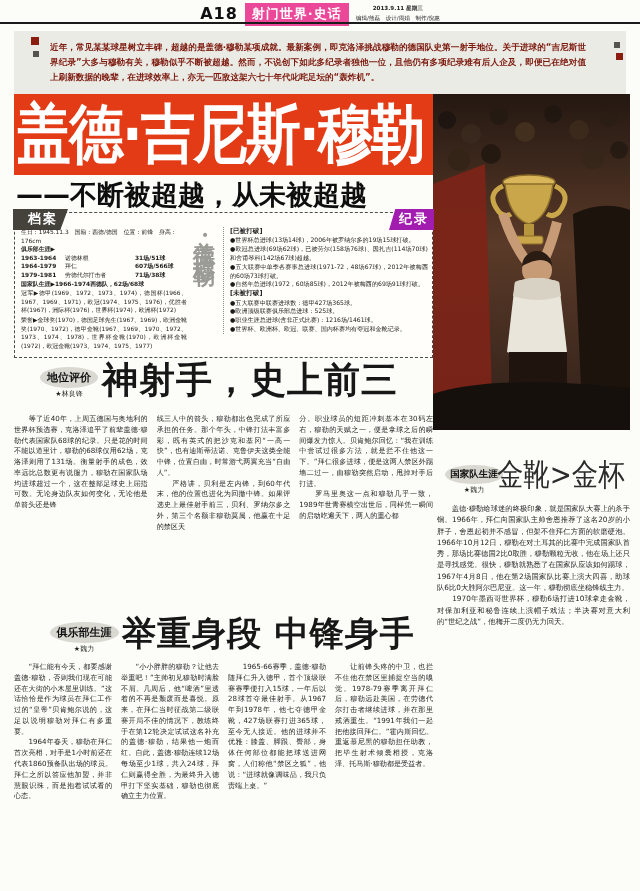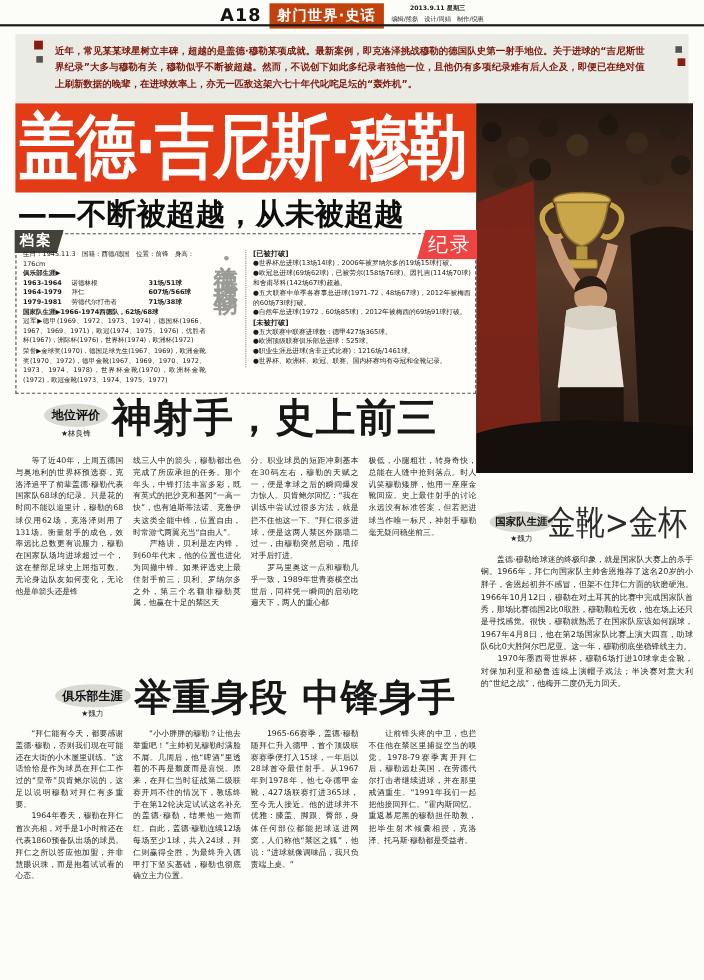--- a/index.html
+++ b/index.html
@@ -2,21 +2,21 @@
 <html><head>
 <meta charset="utf-8">
 <style>
   html,body { margin:0; padding:0; background:#888; }
   .page { position:relative; width:640px; height:891px; background:#fcfcf9; overflow:hidden;
           font-family:"DejaVu Sans","Liberation Sans",sans-serif; }
 
   
   .masthead { position:absolute; top:3px; left:0; width:100%; display:flex; justify-content:center; align-items:flex-start; gap:7px;text-align:center; }
   .pagenum { font-size:16px; font-weight:800; color:#111; letter-spacing:1px; padding-top:1px; }
-  .section-badge { background:#c2410c; color:#fff; font-size:13px; font-weight:800; padding:2px 7px 3px; letter-spacing:1px; }
+  .section-badge { background:#ec4899; color:#fff; font-size:13px; font-weight:800; padding:2px 7px 3px; letter-spacing:1px; }
   .dateblock { font-size:5.6px; color:#222; line-height:1.7; padding-top:1px; }
   .dateblock .d1 { font-weight:700; }
   .top-rule { position:absolute; top:22px; left:0; width:640px; height:2px; background:#1b1b1b; }
 
   
   .intro { position:absolute; top:31px; left:14px; width:612px; box-sizing:border-box; background:#ebebe6; padding:9px 40px 9px 36px; }
   .intro-text { color:#7c180c; font-size:8.6px; font-weight:700; line-height:1.74; text-align:justify; }
   .sq { position:absolute; }
   .sq1 { left:31px; top:37px; width:8px; height:8px; background:#8a1d10; }
   .sq2 { left:33px; top:51px; width:6px; height:6px; background:#55544e; }
@@ -31,22 +31,22 @@
 
   
   .photo { position:absolute; left:433px; top:94px; width:197px; height:336px; background:#2a1b13; }
   .photo svg { display:block; }
   .photo-caption { position:absolute; left:433px; top:434px; width:197px; font-size:7.6px; font-weight:700;
                    line-height:1.55; color:#101010; text-align:justify; }
 
   
   .bio { position:absolute; left:14px; top:212px; width:419px; height:146px; border:1.5px dashed #4c4c48; box-sizing:border-box; background:#fffefa; }
   .tab-l { position:absolute; top:-4px; left:-2px; background:#44423a; color:#fff; font-size:13px; font-weight:900;
-           padding:1px 10px 2px 5px; letter-spacing:2px; clip-path:polygon(0 0,100% 0,86% 100%,0 100%); }
-  .tab-r { position:absolute; top:-4px; right:-2px; background:#ef4444; color:#fff; font-size:18px; font-weight:400;
+           padding:1px 10px 2px 15px; letter-spacing:2px; clip-path:polygon(0 0,100% 0,86% 100%,0 100%); }
+  .tab-r { position:absolute; top:-4px; right:-2px; background:#a21caf; color:#fff; font-size:13px; font-weight:700;
            padding:1px 5px 2px 10px; letter-spacing:2px; clip-path:polygon(14% 0,100% 0,100% 100%,0 100%); }
   .profile-col { position:absolute; left:6px; top:15px; width:166px; font-size:5.9px; line-height:1.46; color:#1c1c1c; }
   .p-hdr { font-weight:800; }
   .club-row { display:flex; }
   .cr-years { width:44px; font-weight:700; }
   .cr-club  { flex:1; }
   .cr-stats { width:52px; font-weight:700; }
   .p-small { margin-top:1px; text-align:justify; }
   .vname { position:absolute; left:175px; top:10px; height:128px; writing-mode:vertical-rl; font-size:22px; font-weight:700;
            color:#9b9b96; letter-spacing:4px; font-family:"DejaVu Serif","Liberation Serif",serif; }
@@ -198,21 +198,20 @@
     <div class="tag-pill">地位评价</div>
     <div class="tag-byline">★林良锋</div>
   </div>
   <div class="art-title a1-title">神射手，史上前三</div>
   <div class="body-cols a1-body">
     <div class="colx">　　等了近40年，上周五德国与奥地利的世界杯预选赛，克洛泽追平了前辈盖德·穆勒代表国家队68球的纪录。只是花的时间不能以道里计，穆勒的68球仅用62场，克洛泽则用了131场。衡量射手的成色，效率远比总数更有说服力，穆勒在国家队场均进球超过一个，这在整部足球史上屈指可数。无论身边队友如何变化，无论他是单箭头还是锋</div>
     <div class="colx">线三人中的箭头，穆勒都出色完成了所应承担的任务。那个年头，中锋打法丰富多彩，既有英式的把沙克和基冈“一高一快”，也有迪斯蒂法诺、克鲁伊夫这类全能中锋，位置自由，时常游弋两翼充当“自由人”。
 　　严格讲，贝利是左内锋，到60年代末，他的位置也进化为回撤中锋。如果评选史上最佳射手前三，贝利、罗纳尔多之外，第三个名额非穆勒莫属，他赢在十足的禁区天</div>
     <div class="colx">分。职业球员的短距冲刺基本在30码左右，穆勒的天赋之一，便是拿球之后的瞬间爆发力惊人。贝肯鲍尔回忆：“我在训练中尝试过很多方法，就是拦不住他这一下。”拜仁很多进球，便是这两人禁区外踢墙二过一，由穆勒突然启动，甩掉对手后打进。
 　　罗马里奥这一点和穆勒几乎一致，1989年世青赛横空出世后，同样凭一瞬间的启动吃遍天下，两人的重心都</div>
-    <div class="colx">极低，小腿粗壮，转身奇快，总能在人缝中抢到落点。时人讥笑穆勒矮胖，他用一座座金靴回应。史上最佳射手的讨论永远没有标准答案，但若把进球当作唯一标尺，神射手穆勒毫无疑问稳坐前三。</div>
   </div>
 
   <div class="tag-wrap a2-tag">
     <div class="tag-pill">俱乐部生涯</div>
     <div class="tag-byline">★魏力</div>
   </div>
   <div class="art-title a2-title">举重身段 中锋身手</div>
   <div class="body-cols a2-body">
     <div class="colx">　　“拜仁能有今天，都要感谢盖德·穆勒，否则我们现在可能还在大街的小木屋里训练。”这话恰恰是作为球员在拜仁工作过的“皇帝”贝肯鲍尔说的，这足以说明穆勒对拜仁有多重要。
 　　1964年春天，穆勒在拜仁首次亮相，对手是1小时前还在代表1860预备队出场的球员。拜仁之所以答应他加盟，并非慧眼识珠，而是抱着试试看的心态。</div>

